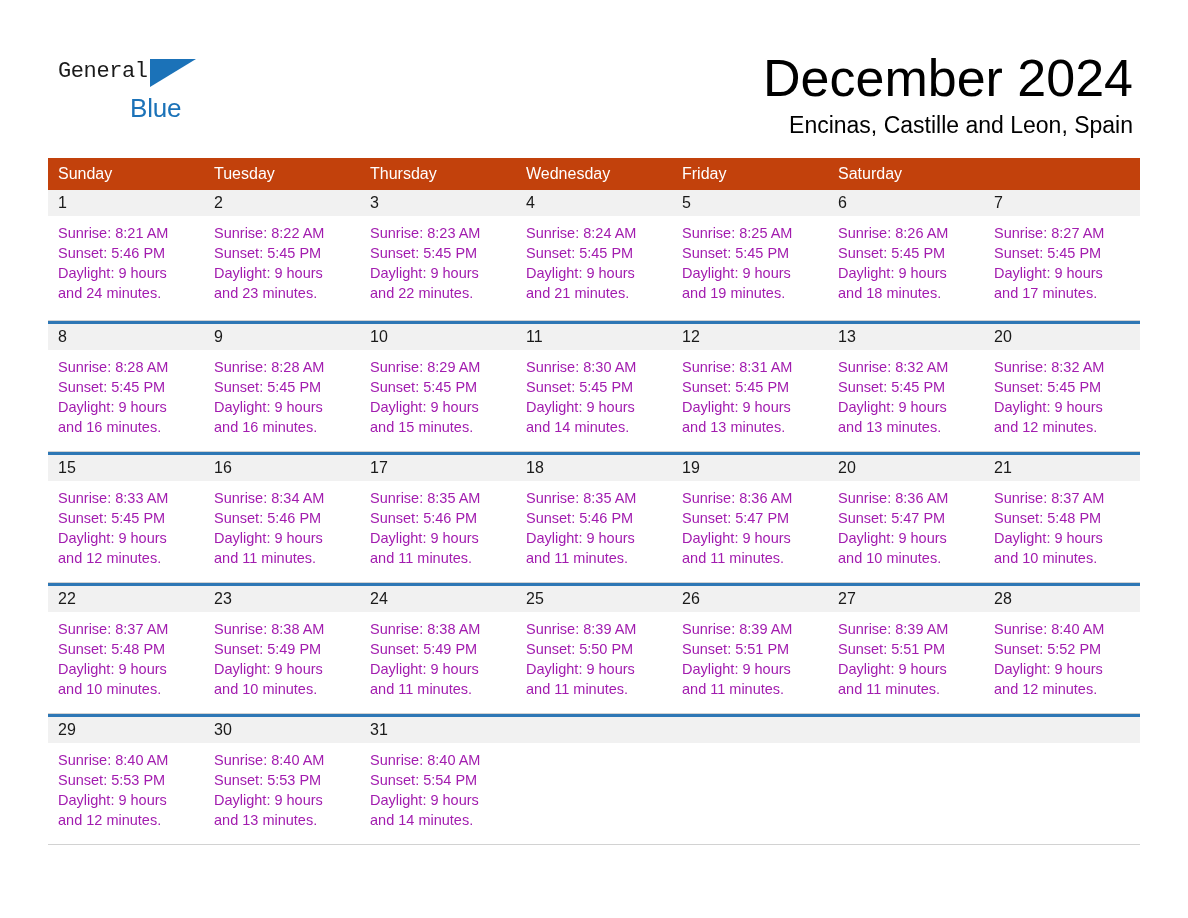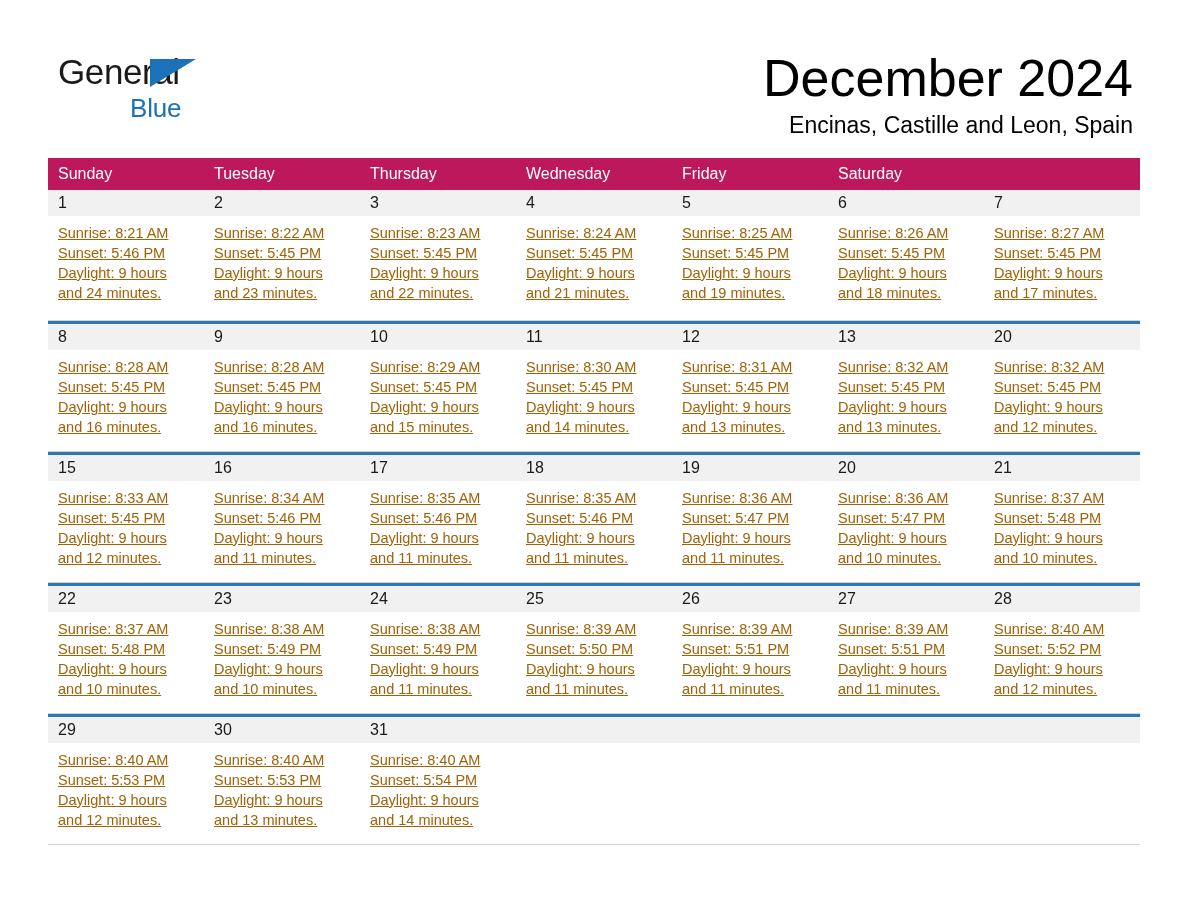--- a/index.html
+++ b/index.html
@@ -36,24 +36,24 @@
     width: 220px;
     height: 76px;
   }
   .logo-row1 {
     position: relative;
     height: 40px;
     line-height: 40px;
     white-space: nowrap;
   }
   .logo-general {
-    font-size: 35px;
+    font-size: 22px;
     letter-spacing: -0.4px;
     color: #1a1a1a;
-    font-family: Liberation Sans, sans-serif;
+    font-family: Liberation Mono, monospace;
   }
   .logo-triangle {
     position: absolute;
     left: 92px;
     top: 7px;
     width: 0;
     height: 0;
     border-left: 46px solid #1b72b8;
     border-bottom: 28px solid transparent;
   }
@@ -88,21 +88,21 @@
 
   
   .calendar {
     position: absolute;
     left: 48px;
     top: 158px;
     width: 1092px;
   }
   .weekday-header {
     display: flex;
-    background: #be185d;
+    background: #c2410c;
     height: 32px;
     align-items: flex-end;
   }
   .weekday-cell {
     width: 156px;
     box-sizing: border-box;
     color: #ffffff;
     font-size: 16px;
     line-height: 32px;
     padding-left: 10px;
@@ -132,22 +132,21 @@
     font-size: 16px;
     line-height: 26px;
     padding-left: 10px;
     color: #1a1a1a;
     display: block;
   }
   .day-info {
     padding: 7px 6px 0 10px;
     font-size: 14.5px;
     line-height: 20px;
-    color: #a16207;
-    text-decoration: underline;
+    color: #a21caf;
   }
   .day-info div {
     white-space: nowrap;
   }
 </style>
 </head>
 <body>
 
 <div class="page">
 

